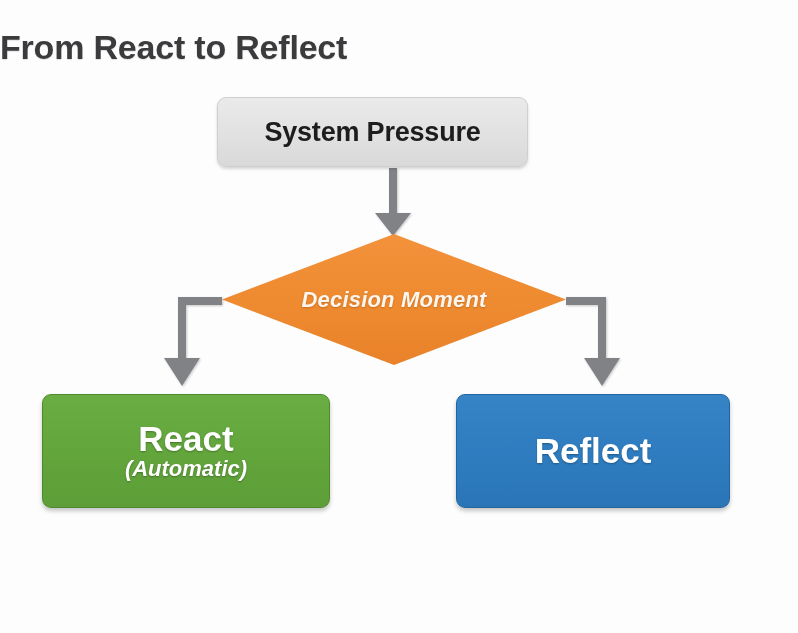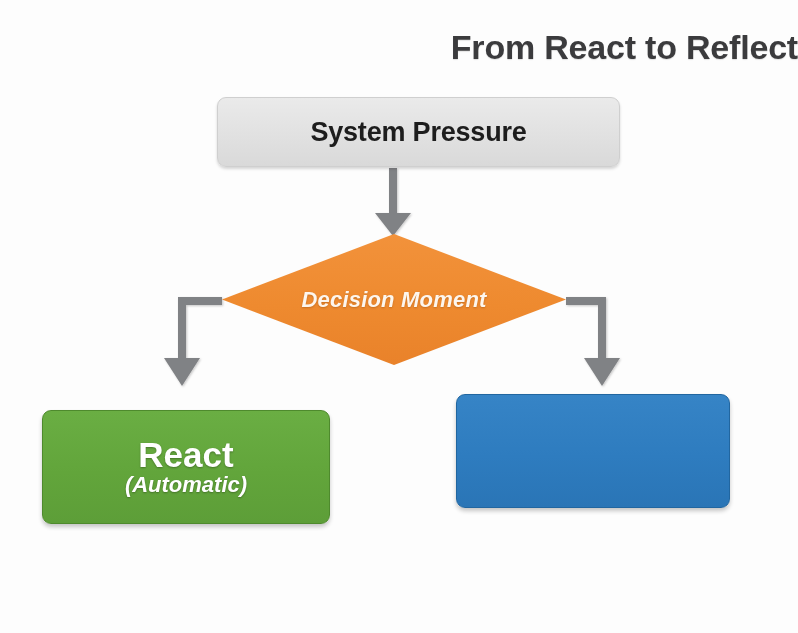--- a/index.html
+++ b/index.html
@@ -19,21 +19,21 @@
     height: 633px;
     background: #fdfdfd;
   }
 
   
   #diagram-title {
     position: absolute;
     left: 0;
     top: 28px;
     width: 798px;
-    text-align: right;
+    text-align: left;
     font-size: 34px;
     font-weight: bold;
     color: #3b3b3d;
     letter-spacing: -0.2px;
     text-shadow: 0 1px 1px rgba(0,0,0,0.12);
   }
 
   
   #connector-layer {
     position: absolute;
@@ -51,42 +51,41 @@
     flex-direction: column;
     align-items: center;
     justify-content: center;
     border-radius: 9px;
     text-align: center;
   }
 
   #node-system-pressure {
     left: 217px;
     top: 97px;
-    width: 403px;
+    width: 311px;
     height: 70px;
     background: linear-gradient(180deg, #eaeaea 0%, #e1e1e1 55%, #d9d9d9 100%);
     border: 1px solid #cfcfcf;
     box-shadow: 0 2px 3px rgba(0,0,0,0.16);
   }
   #node-system-pressure .node-title {
     font-size: 27px;
     font-weight: bold;
     color: #1d1d1d;
     letter-spacing: -0.2px;
   }
 
   #node-react {
     left: 42px;
     top: 394px;
     width: 288px;
     height: 114px;
     background: linear-gradient(180deg, #6aae43 0%, #62a53b 55%, #5d9e38 100%);
     border: 1px solid #4e8a2d;
     box-shadow: 0 3px 4px rgba(0,0,0,0.22);
-    margin-top: 16px;
   }
   #node-reflect {
     left: 456px;
     top: 394px;
     width: 274px;
     height: 114px;
     background: linear-gradient(180deg, #3684c6 0%, #2e7cbf 55%, #2a75b6 100%);
     border: 1px solid #2166a0;
     box-shadow: 0 3px 4px rgba(0,0,0,0.22);
   }
@@ -179,15 +178,16 @@
     <div class="diamond-shape"></div>
     <div class="diamond-label">Decision Moment</div>
   </div>
 
   <div id="node-react" class="node-box">
     <div class="node-title">React</div>
     <div class="node-subtitle">(Automatic)</div>
   </div>
 
   <div id="node-reflect" class="node-box">
+    <div class="node-title">Reflect</div>
   </div>
 
 </div>
 
 </body></html>

